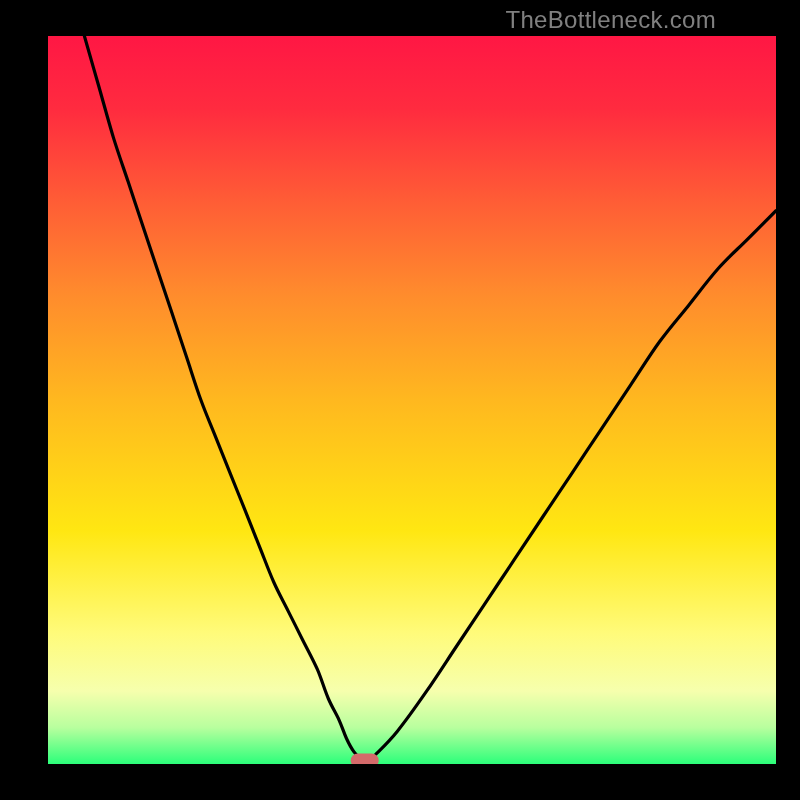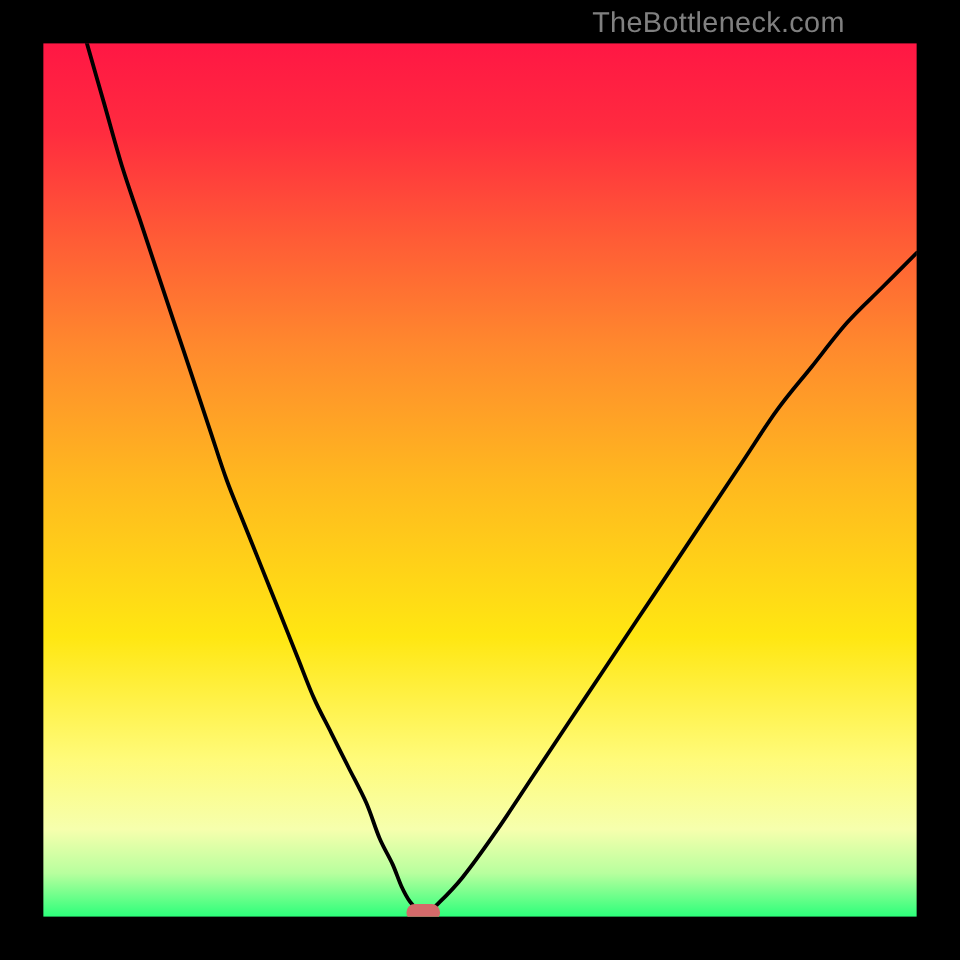--- a/index.html
+++ b/index.html
@@ -7,21 +7,21 @@
     padding: 0;
     width: 800px;
     height: 800px;
     background: #000;
     position: relative;
     font-family: Arial, sans-serif;
   }
   .container {
     position: absolute;
     top: 0;
-    left: 0;
+    left: 12px;
     width: 724px;
     height: 800px;
     background: #000;
   }
   .plot-area {
     position: absolute;
     top: 36px;
     left: 36px;
     width: 728px;
     height: 728px;

